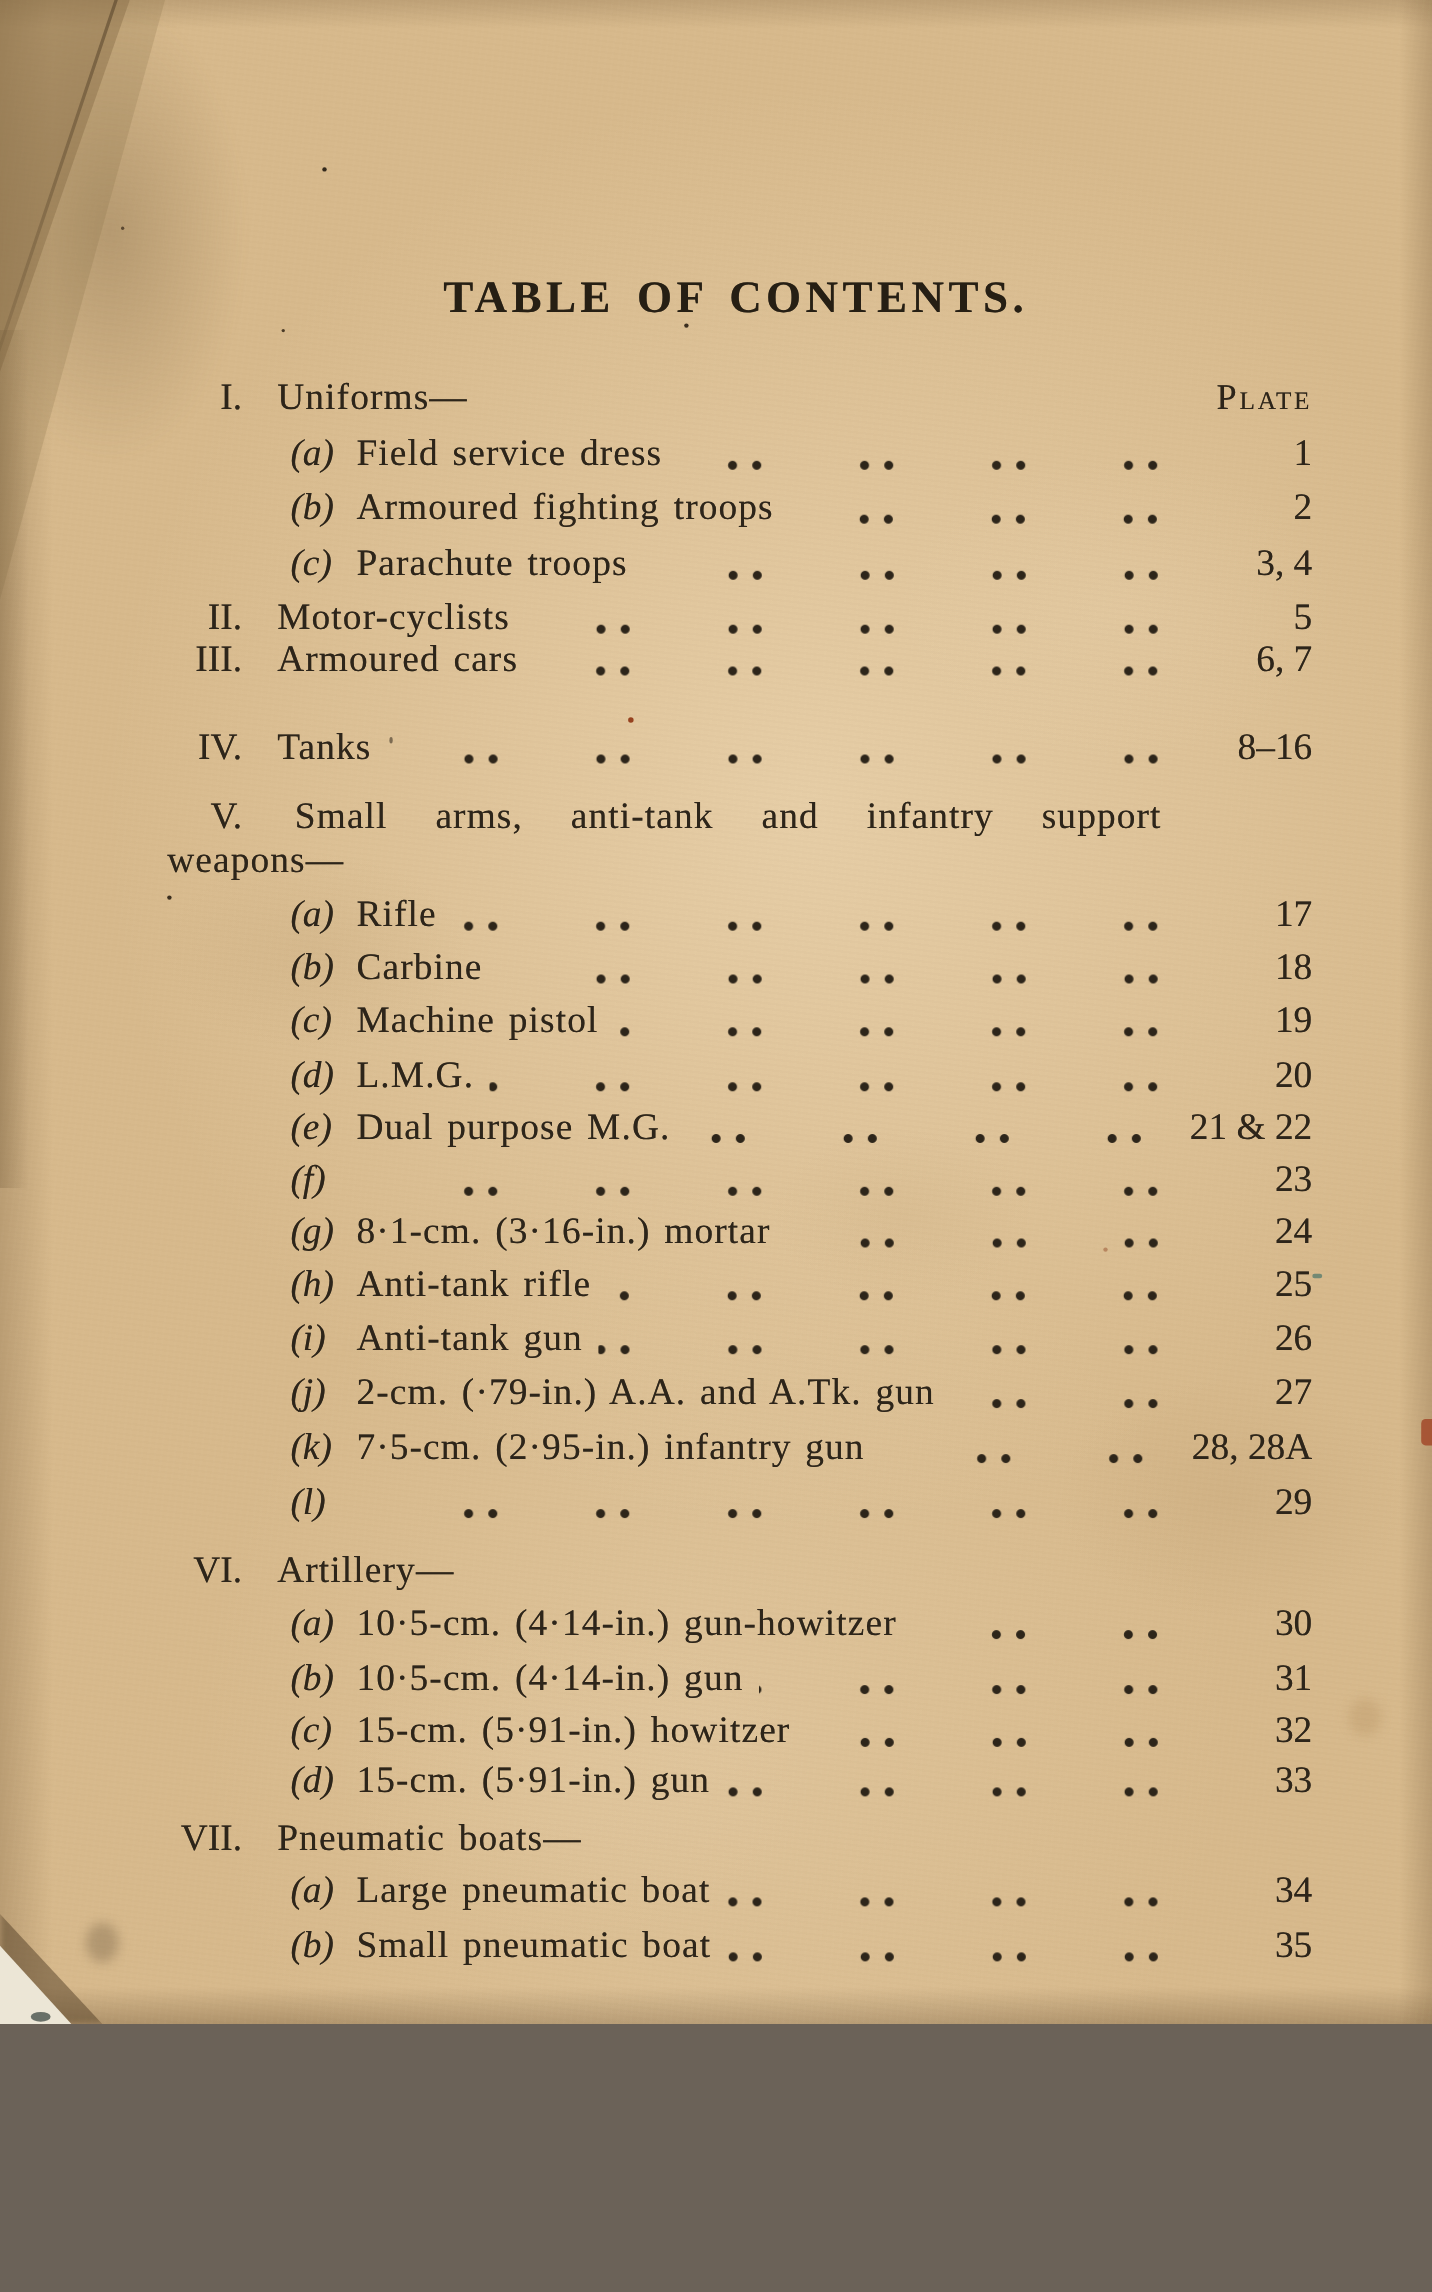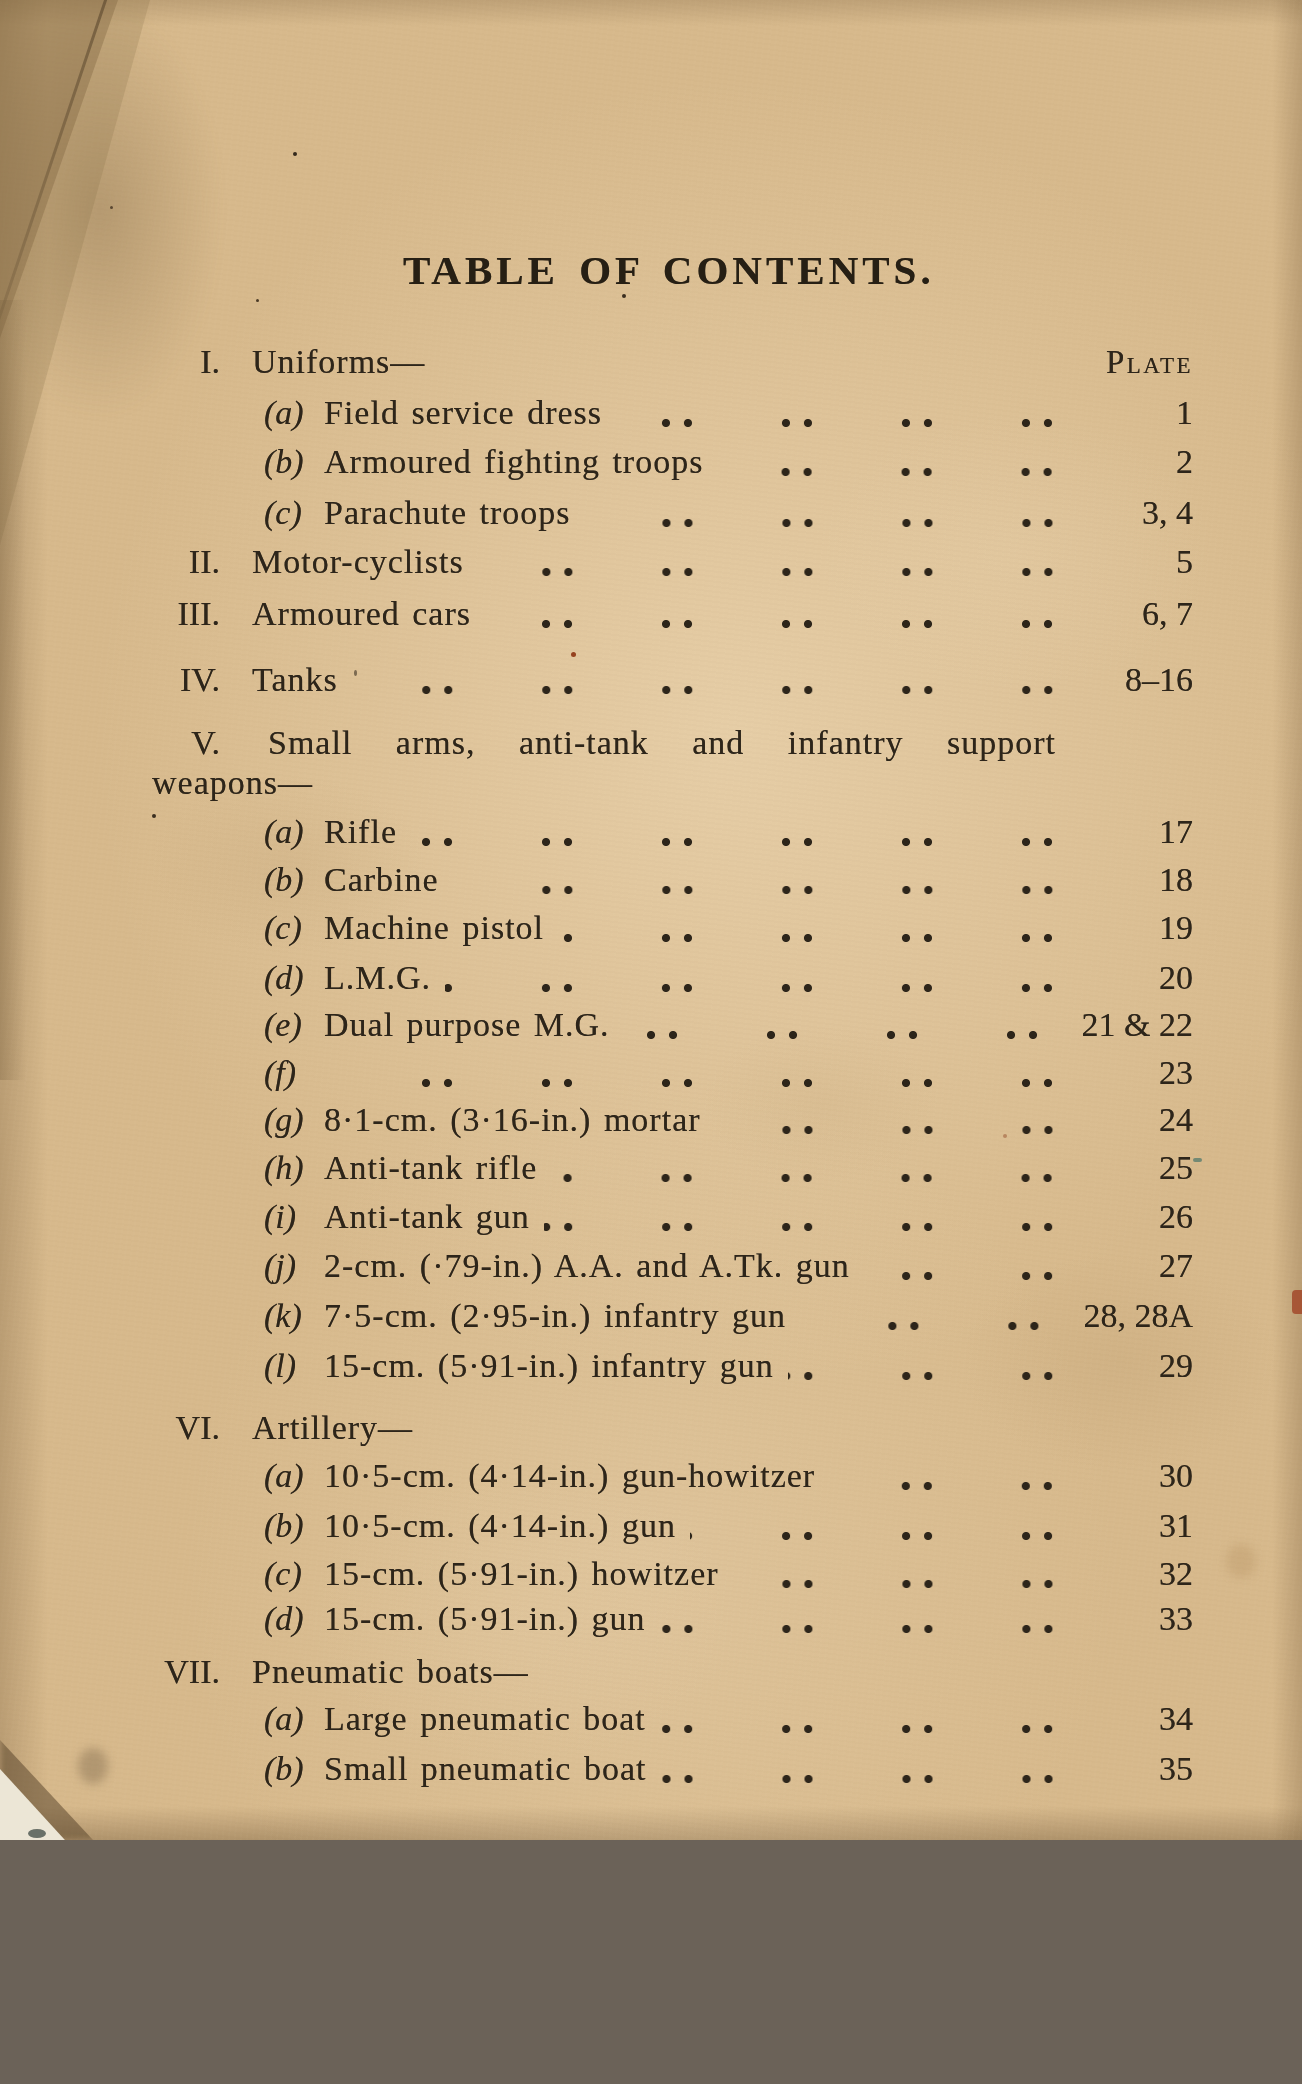--- a/index.html
+++ b/index.html
@@ -147,21 +147,21 @@
     <span class="leader"></span>
     <span class="plate">3, 4</span>
   </div>
 
   <div class="row" style="top:540px">
     <span class="num">II.</span>
     <span class="label">Motor-cyclists</span>
     <span class="leader"></span>
     <span class="plate">5</span>
   </div>
-  <div class="row" style="top:592px">
+  <div class="row" style="top:578px">
     <span class="num">III.</span>
     <span class="label">Armoured cars</span>
     <span class="leader"></span>
     <span class="plate">6, 7</span>
   </div>
   <div class="row" style="top:658px">
     <span class="num">IV.</span>
     <span class="label">Tanks</span>
     <span class="leader"></span>
     <span class="plate">8–16</span>
@@ -235,21 +235,20 @@
     <span class="plate">27</span>
   </div>
   <div class="row sub" style="top:1294px">
     <span class="letter">(k)</span>
     <span class="label">7·5-cm. (2·95-in.) infantry gun</span>
     <span class="leader"></span>
     <span class="plate">28, 28A</span>
   </div>
   <div class="row sub" style="top:1344px">
     <span class="letter">(l)</span>
-    <span class="label">15-cm. (5·91-in.) infantry gun</span>
     <span class="leader"></span>
     <span class="plate">29</span>
   </div>
 
   <div class="row" style="top:1406px">
     <span class="num">VI.</span>
     <span class="label">Artillery—</span>
   </div>
   <div class="row sub" style="top:1454px">
     <span class="letter">(a)</span>

